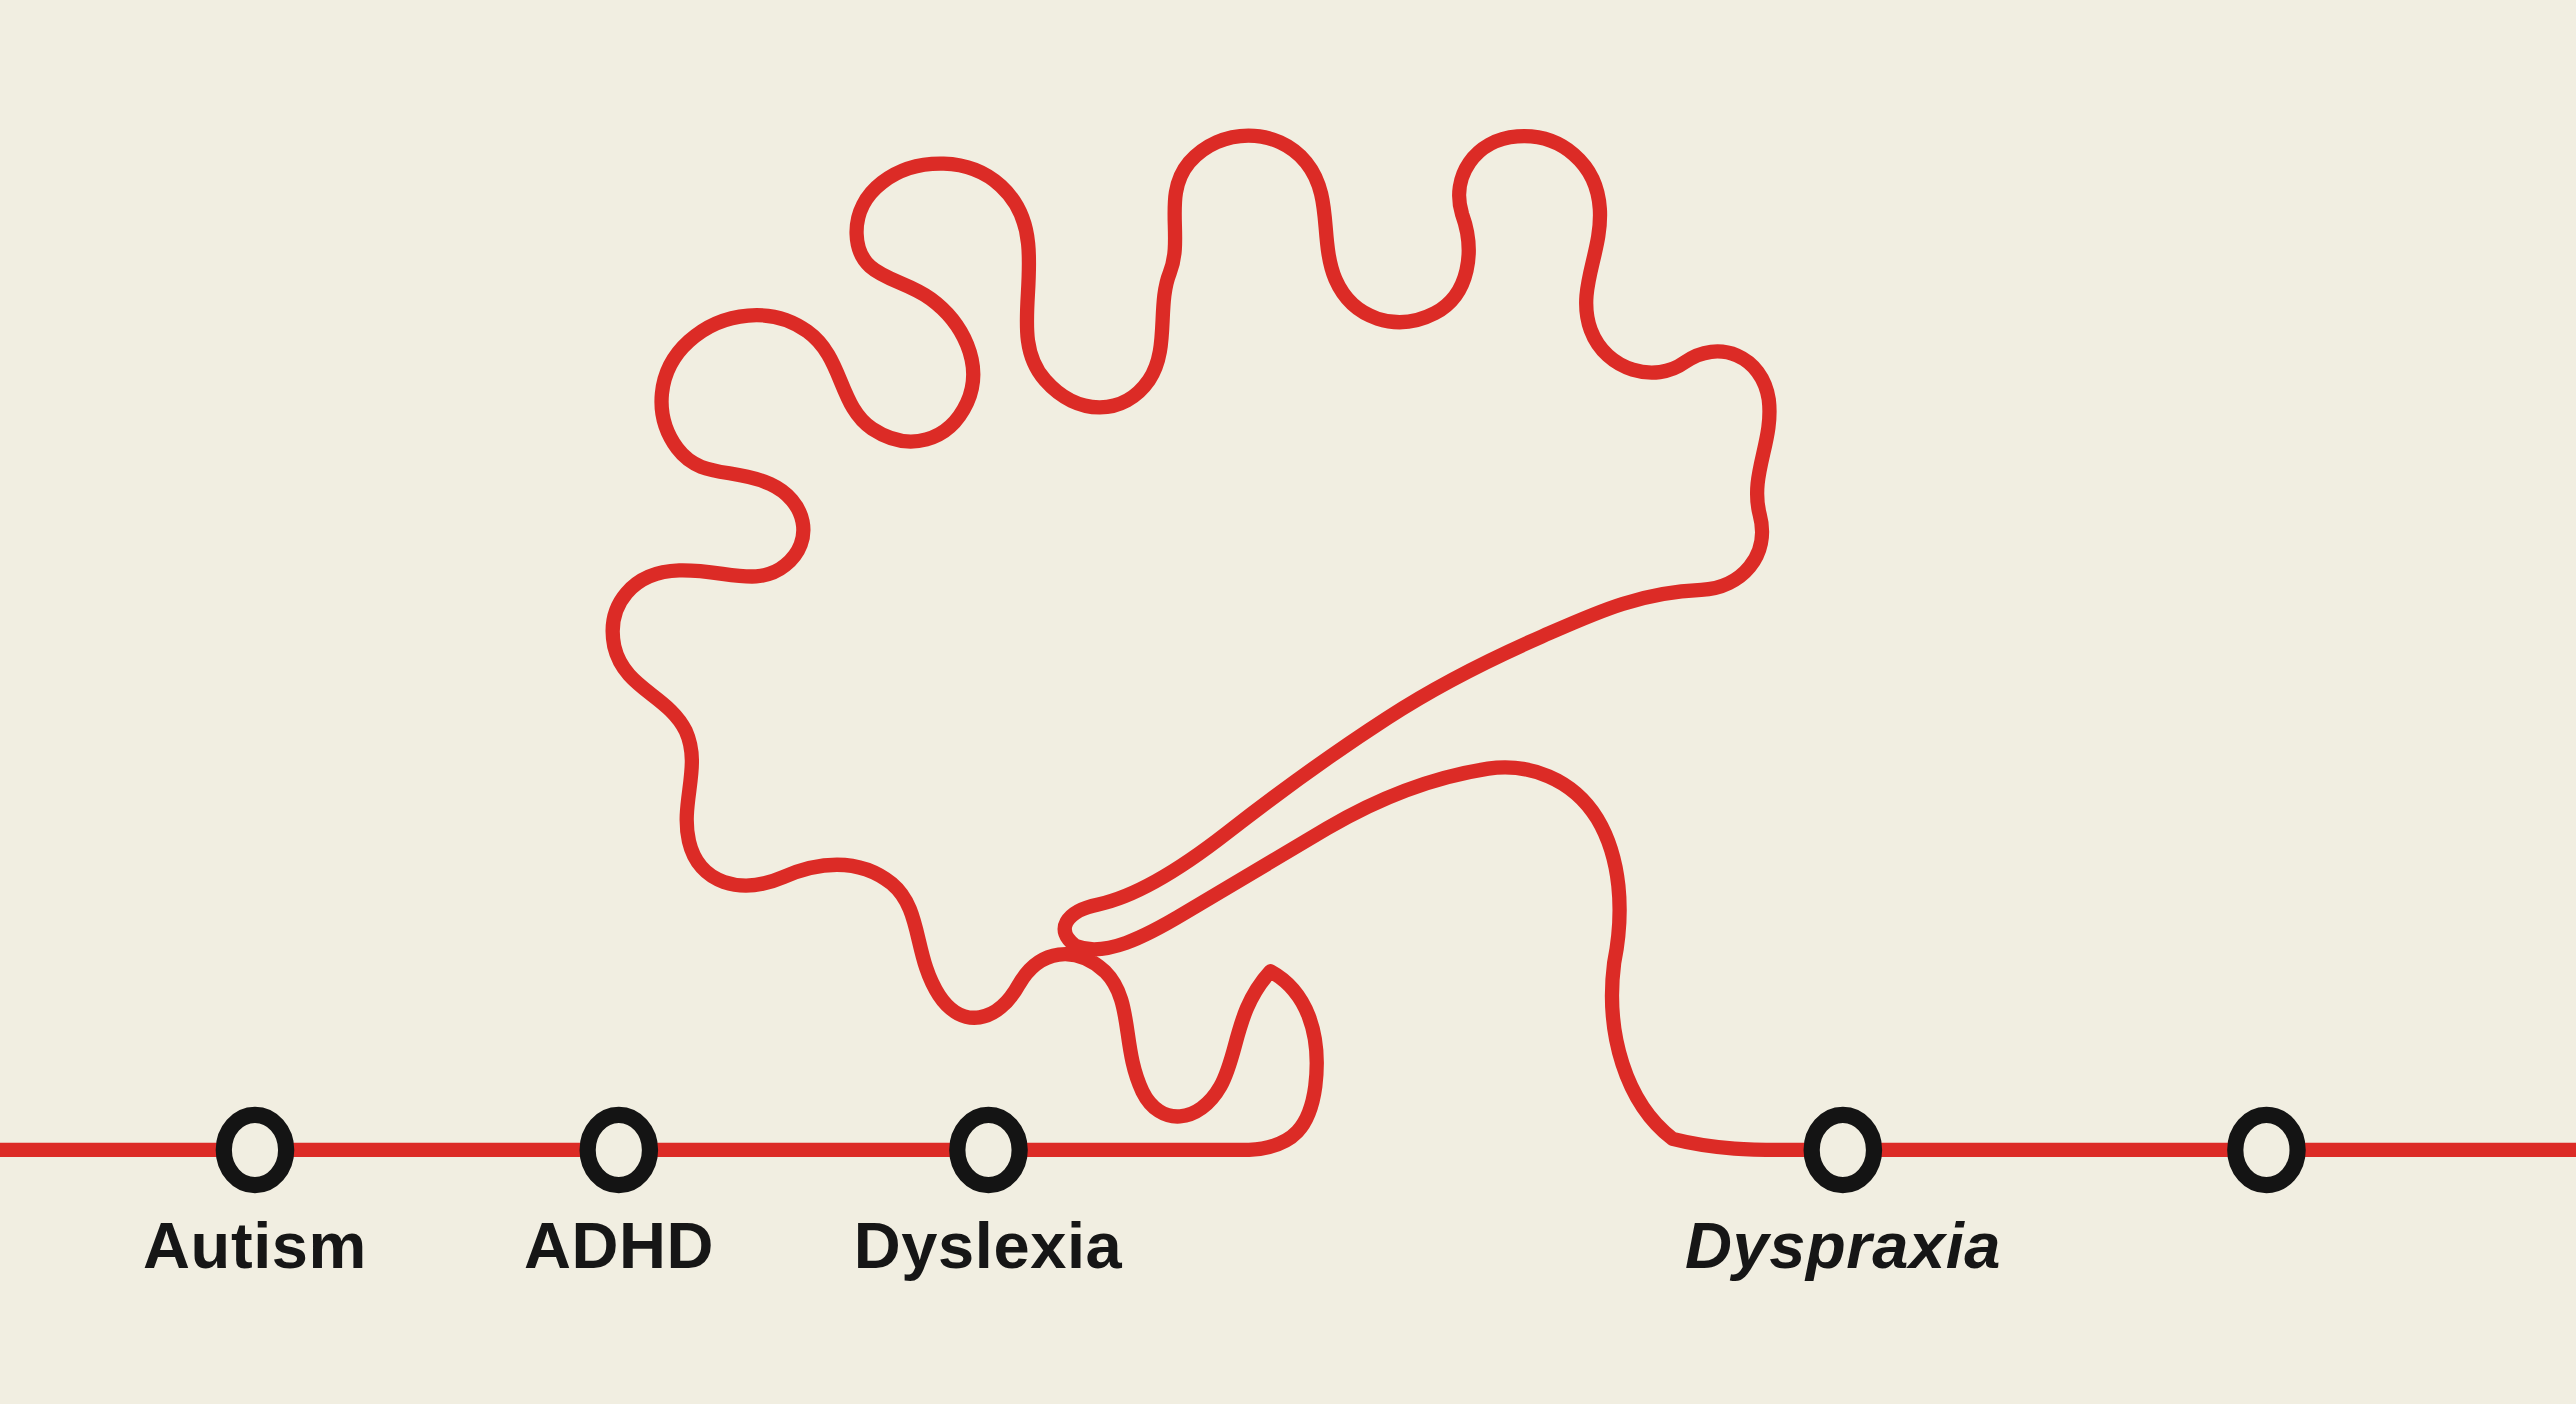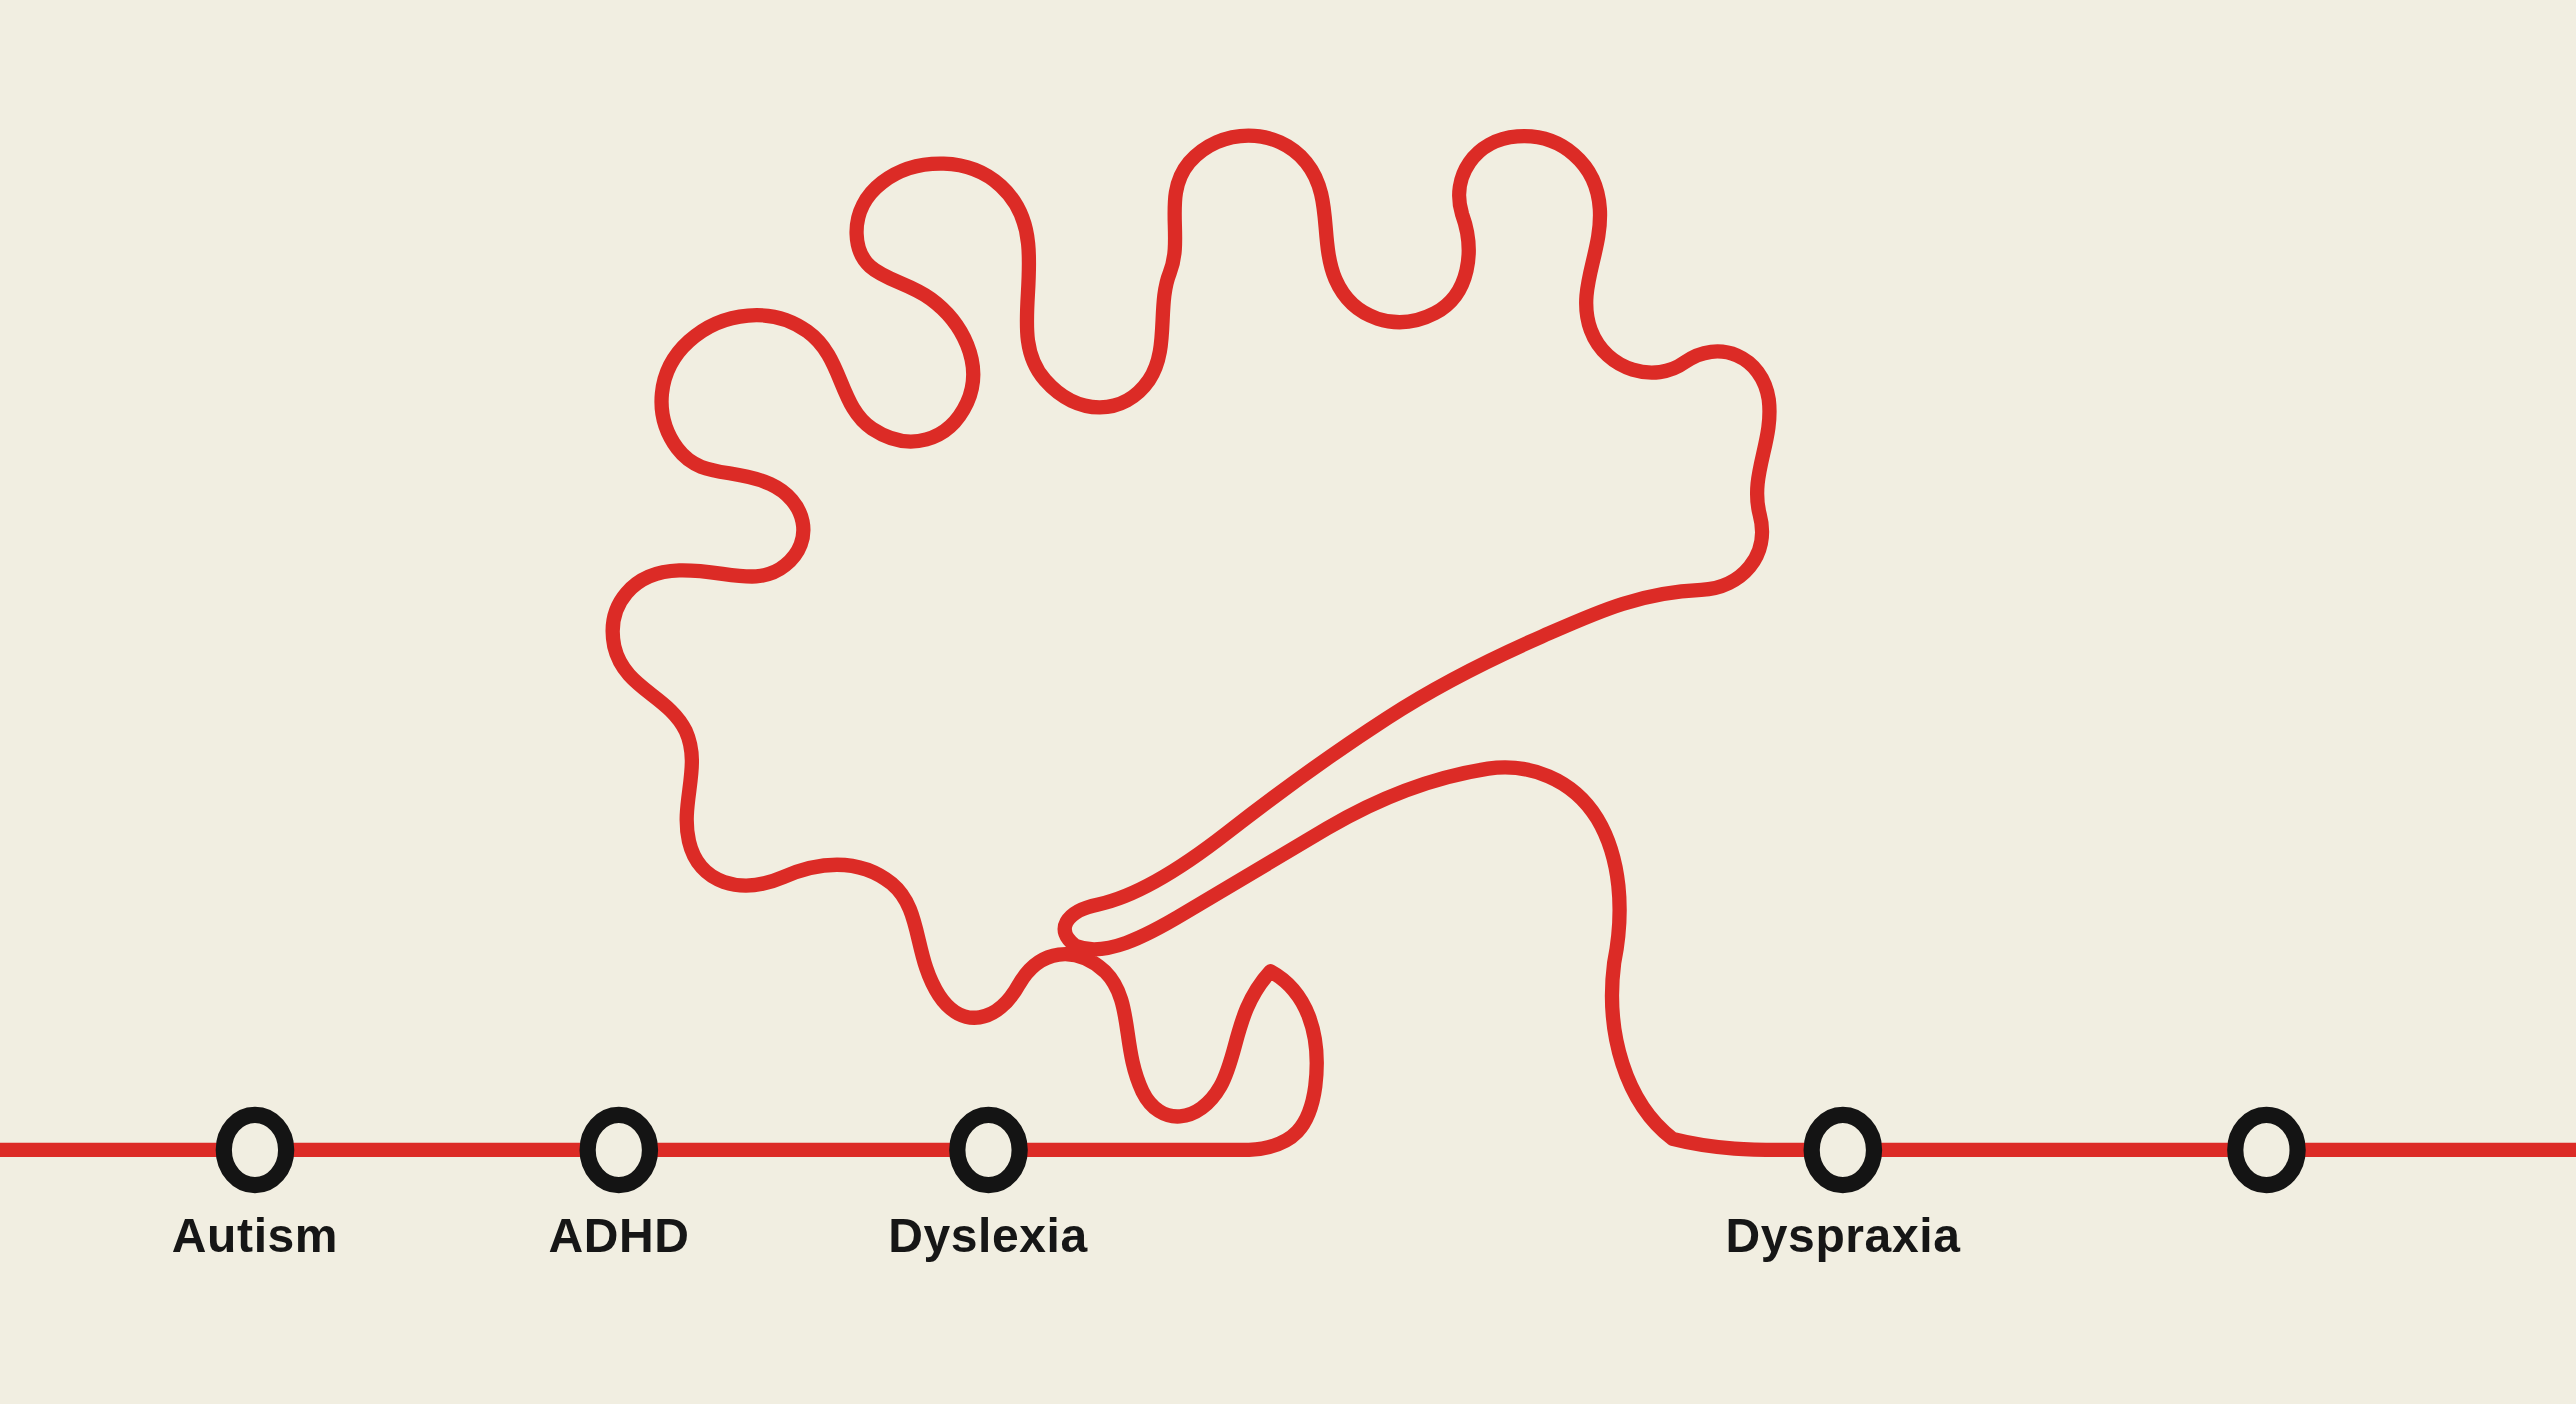--- a/index.html
+++ b/index.html
@@ -19,32 +19,32 @@
     position: absolute;
     inset: 0;
     width: 100%;
     height: 100%;
     display: block;
   }
   .station-label {
     position: absolute;
     top: 1207px;
     transform: translateX(-50%);
-    font-size: 48px;
+    font-size: 65px;
     font-weight: 700;
     letter-spacing: 0.6px;
     color: #161616;
     white-space: nowrap;
     line-height: 1.2;
     user-select: none;
   }
   .label-autism      { left: 255px;  }
   .label-adhd        { left: 619px;  }
   .label-dyslexia    { left: 988px; }
-  .label-dyspraxia   { left: 1843px; }
+  .label-dyspraxia   { left: 1843px; font-style: italic; }
   .label-dyscalculia { left: 2267px; }
 </style>
 </head>
 <body>
 
 <div class="canvas">
 
   <svg class="art" viewBox="0 0 3964 2161">
 
     <path fill="none" stroke="#dc2b26" stroke-width="22" stroke-linecap="round" stroke-linejoin="round" d="M 0 1770

